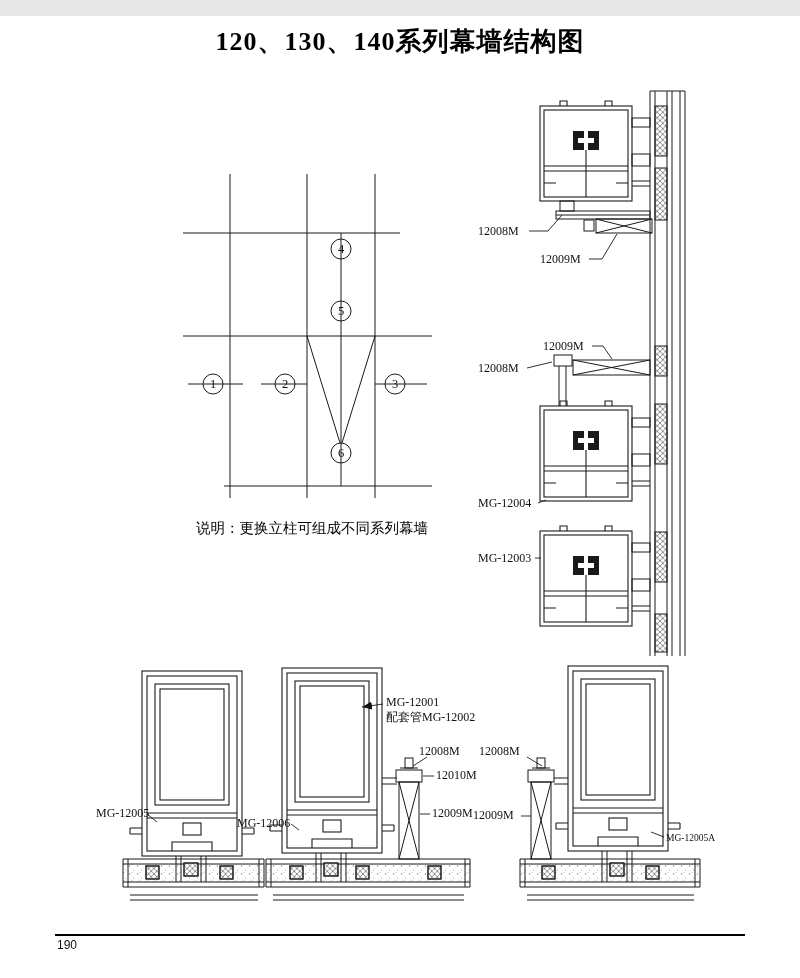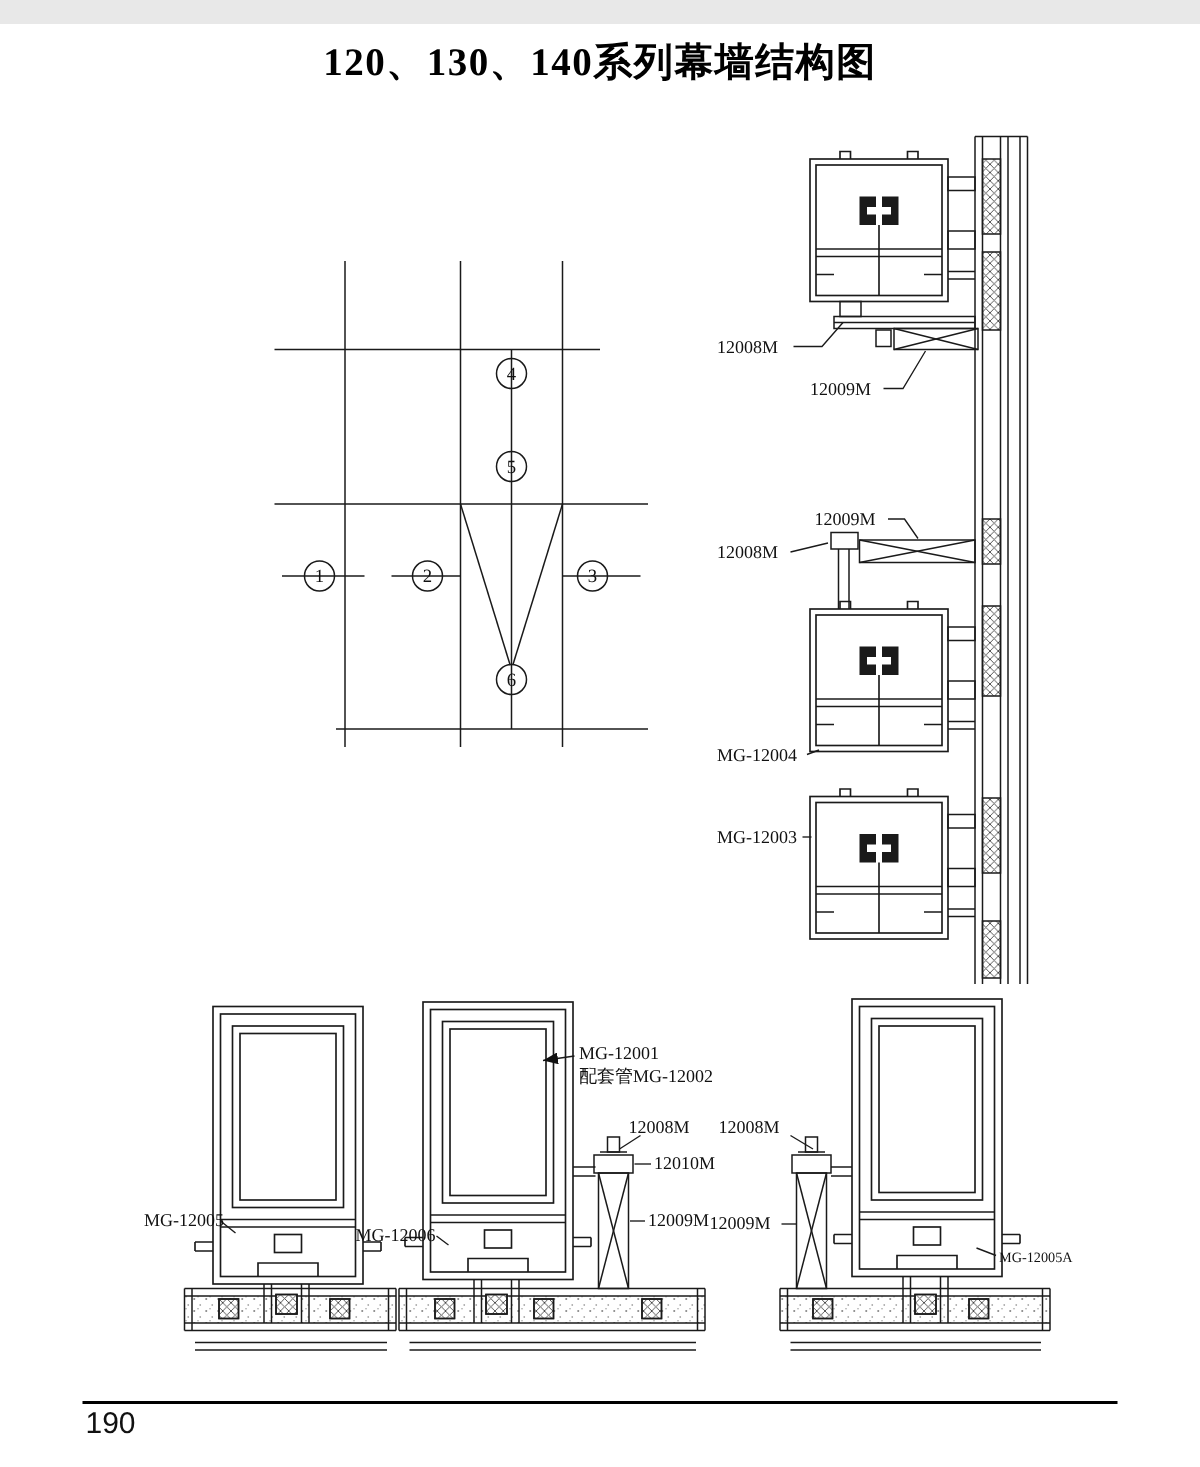--- a/index.html
+++ b/index.html
@@ -13,21 +13,21 @@
     position:absolute; top:8px; left:0; width:100%; text-align:center;
     font-size:26px; font-weight:700; letter-spacing:1px; color:#000;
     font-family:"Liberation Serif","DejaVu Serif",serif;
   }
   .note {
     position:absolute; top:503px; left:196px; font-size:14.5px; color:#000;
   }
   svg.drawing { position:absolute; top:0; left:0; }
   .footer-rule { position:absolute; top:918px; left:55px; width:690px; border-top:2px solid #000; }
   .pageno {
-    position:absolute; top:922px; left:57px; font-size:20px; font-weight:500;
+    position:absolute; top:922px; left:57px; font-size:12px; font-weight:500;
     font-family:"Liberation Sans","DejaVu Sans",sans-serif; color:#111;
   }
   .footnote { position:absolute; top:927px; left:88px; font-size:11px; color:#222; }
 
   
   .ln  { stroke:#1a1a1a; stroke-width:1; fill:none; }
   .ldr { fill:none; stroke:#1a1a1a; stroke-width:0.9; }
   text.lab {
     font-family:"Liberation Serif","DejaVu Serif",serif;
     font-size:12px; fill:#111; stroke:none;
@@ -314,17 +314,18 @@
       <text class="lab" x="432" y="801">12009M</text>
 
       <line class="ldr" x1="521" y1="800" x2="531" y2="800"></line>
       <text class="lab" x="473" y="803">12009M</text>
 
       <line class="ldr" x1="664" y1="821" x2="651" y2="816"></line>
       <text class="lab lab-small" x="666" y="825">MG-12005A</text>
     </g>
   </svg>
 
+  <div class="note">说明：更换立柱可组成不同系列幕墙</div>
 
   <div class="footer-rule"></div>
   <span class="pageno">190</span>
 
 </div>
 
 </body></html>

